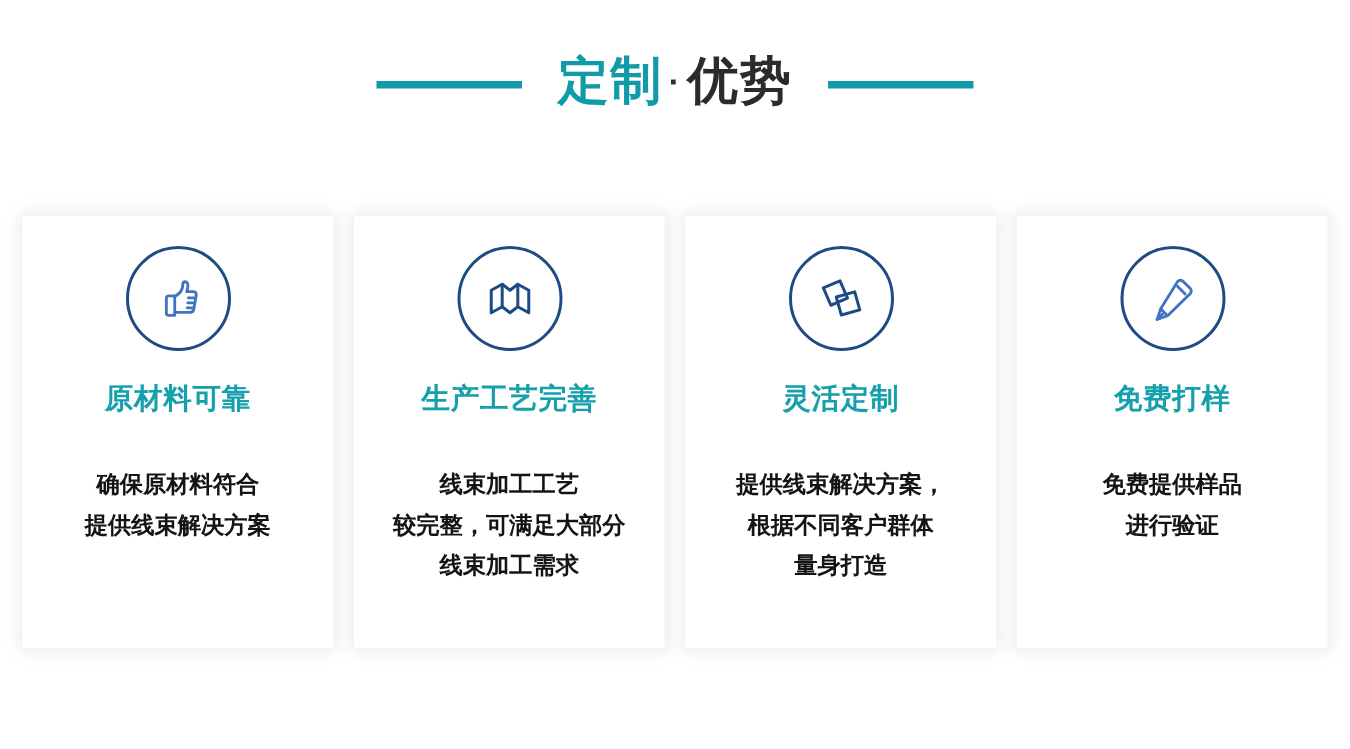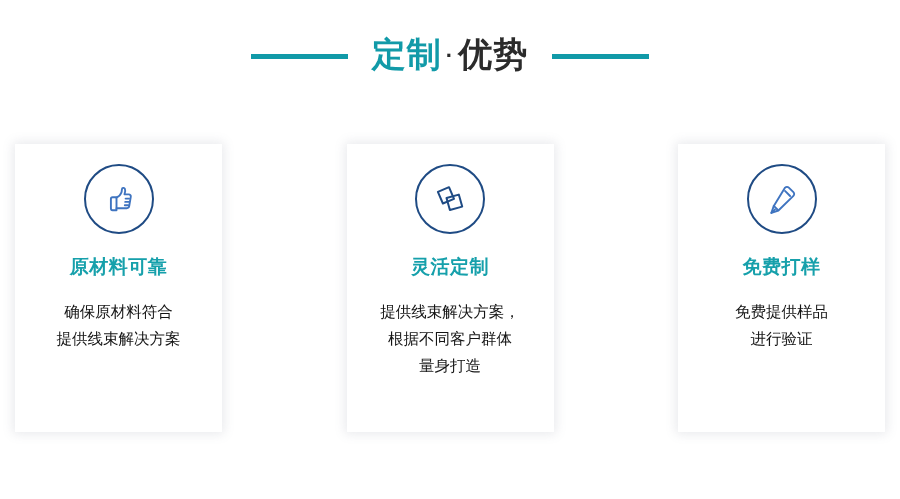--- a/index.html
+++ b/index.html
@@ -89,26 +89,26 @@
     margin-bottom: 20px;
   }
   .icon-circle svg { display: block; }
 
   .card-title {
     font-size: 19px;
     font-weight: bold;
     color: #16a0ab;
     letter-spacing: 0.5px;
     line-height: 26px;
-    margin-bottom: 18px;
+    margin-bottom: 30px;
     white-space: nowrap;
   }
   .card-desc {
     font-size: 15.5px;
-    font-weight: normal;
+    font-weight: bold;
     color: #141414;
     line-height: 27px;
     text-align: center;
     width: 185px;
   }
   .card-desc .l { display: block; white-space: nowrap; }
 </style>
 </head>
 <body>
 
@@ -136,20 +136,37 @@
           </svg>
         </span>
       </div>
       <div class="card-title">原材料可靠</div>
       <div class="card-desc">
         <span class="l">确保原材料符合</span>
         <span class="l">提供线束解决方案</span>
       </div>
     </div>
 
+    <div class="card">
+      <div class="icon-circle">
+        <span>
+          <svg width="34" height="34" viewBox="0 0 34 34" fill="none" stroke="#1f4b84" stroke-width="2.0" stroke-linejoin="round" stroke-linecap="round">
+            <path d="M4.5 11.5 L11.8 7.5 L17 11.5 L22.2 7.5 L29.5 11.5 V26.5 L22.2 22.5 L17 26.5 L11.8 22.5 L4.5 26.5 Z"></path>
+            <path d="M11.8 7.5 V22.5"></path>
+            <path d="M22.2 7.5 V22.5"></path>
+          </svg>
+        </span>
+      </div>
+      <div class="card-title">生产工艺完善</div>
+      <div class="card-desc">
+        <span class="l">线束加工工艺</span>
+        <span class="l">较完整，可满足大部分</span>
+        <span class="l">线束加工需求</span>
+      </div>
+    </div>
 
     <div class="card">
       <div class="icon-circle">
         <span>
           <svg width="34" height="34" viewBox="0 0 34 34" fill="none" stroke="#1f4b84" stroke-width="2.0" stroke-linejoin="round" stroke-linecap="round">
             <path d="M13.5 16.0 L25.8 12.6 L29.2 24.6 L16.9 28.0 Z"></path>
             <path d="M4.9 9.9 L16.0 5.2 L21.0 16.8 L9.9 21.5 Z"></path>
           </svg>
         </span>
       </div>

